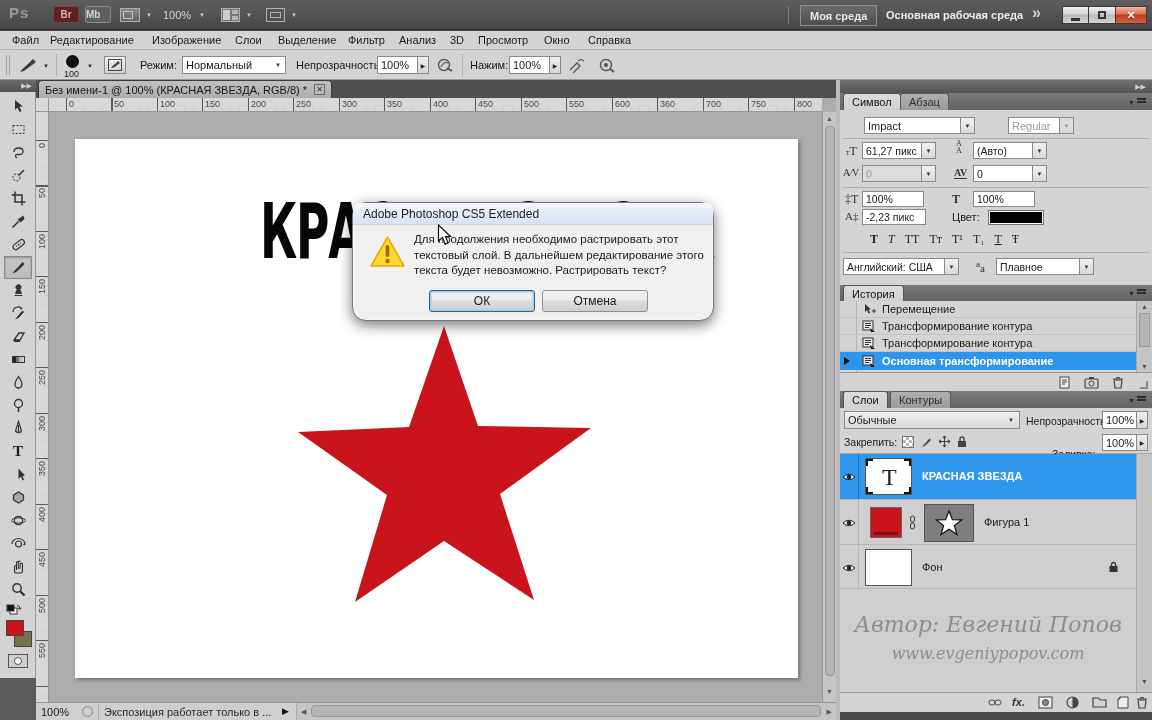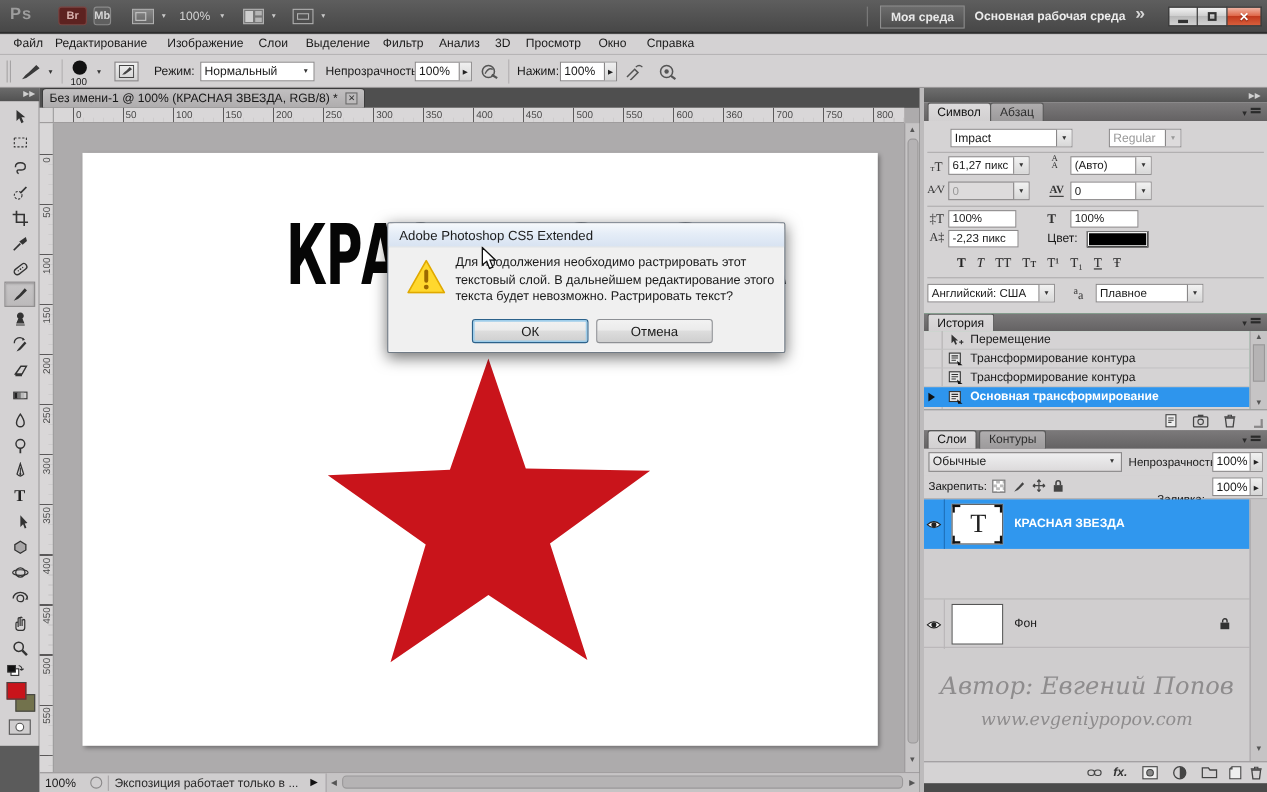--- a/index.html
+++ b/index.html
@@ -18,21 +18,21 @@
 .lbl{color:#1a1a1a}
 .histicon{flex:0 0 auto}
 .cpf{font-size:10.5px}
 </style></head><body>
 
 <div id="titlebar" class="abs" style="left:0;top:0;width:1152px;height:30px;background:linear-gradient(#5e5e5e,#474747);border-bottom:1px solid #2c2c2c">
   <span class="abs" style="left:9px;top:4px;font-size:15px;font-weight:bold;color:#9d9d9d;letter-spacing:1px">Ps</span>
   <span class="abs flex" style="left:53px;top:6px;width:26px;height:17px;background:#5d2220;border:1px solid #7a4340;border-radius:3px;justify-content:center;color:#d8b2ae;font-weight:bold;font-size:10px">
       <span>Br</span>
     </span>
-  <span class="abs flex" style="left:85px;top:6px;width:16px;height:17px;background:#5f5f5f;border:1px solid #8a8a8a;border-radius:3px;justify-content:center;color:#d6d6d6;font-weight:bold;font-size:10px">
+  <span class="abs flex" style="left:85px;top:6px;width:26px;height:17px;background:#5f5f5f;border:1px solid #8a8a8a;border-radius:3px;color:#d6d6d6;font-weight:bold;font-size:10px">
       <span>Mb</span>
     </span>
   <span class="abs" style="left:120px;top:8px;width:20px;height:14px;border:1px solid #b0b0b0;background:linear-gradient(#888,#666)">
       <span class="abs" style="left:2px;top:2px;width:10px;height:8px;border:1px solid #c5c5c5"></span>
     </span>
   <span class="abs ddarrow" style="left:146px;top:12px;color:#c9c9c9">▼</span>
   <span class="abs" style="left:163px;top:9px;color:#d2d2d2;font-size:11px">100%</span>
   <span class="abs ddarrow" style="left:199px;top:12px;color:#c9c9c9">▼</span>
   <span class="abs" style="left:221px;top:8px;width:19px;height:14px;border:1px solid #b0b0b0;background:#777">
       <span class="abs" style="left:1px;top:1px;width:7px;height:10px;background:#cfcfcf"></span>
@@ -569,20 +569,41 @@
         </div>
       <div class="abs" style="left:25px;top:4px;width:47px;height:37px;background:#fff;border:1px solid #555">
         <span class="abs" style="left:0;top:0;width:7px;height:7px;border-top:2px solid #111;border-left:2px solid #111"></span>
         <span class="abs" style="right:0;top:0;width:7px;height:7px;border-top:2px solid #111;border-right:2px solid #111"></span>
         <span class="abs" style="left:0;bottom:0;width:7px;height:7px;border-bottom:2px solid #111;border-left:2px solid #111"></span>
         <span class="abs" style="right:0;bottom:0;width:7px;height:7px;border-bottom:2px solid #111;border-right:2px solid #111"></span>
         <span class="abs" style="left:16px;top:5px;font-family:'Liberation Serif',serif;font-size:24px;color:#222">T</span>
       </div>
       <span class="abs" style="left:82px;top:16px;color:#fff;font-weight:bold;font-size:11px">КРАСНАЯ ЗВЕЗДА</span>
     </div>
+    <div class="abs" style="left:0;top:108px;width:296px;height:45px;background:#d0cecf;border-top:1px solid #b8b6b7">
+      <div class="abs" style="left:0;top:0;width:19px;height:45px;border-right:1px solid #b8b6b7;display:flex;align-items:center;justify-content:center">
+          <svg width="14" height="10" viewBox="0 0 14 10">
+            <path d="M1 5 Q7 -0.5 13 5 Q7 10.5 1 5 Z" fill="#f5f5f5" stroke="#222"></path>
+            <circle cx="7" cy="5" r="2.3" fill="#222"></circle>
+          </svg>
+        </div>
+      <div class="abs" style="left:30px;top:7px;width:32px;height:31px;background:#c9141b;border:1px solid #666">
+          <span class="abs" style="left:3px;bottom:2px;width:24px;height:3px;background:#7e0d10"></span>
+        </div>
+      <svg class="abs" style="left:68px;top:15px" width="9" height="15" viewBox="0 0 9 15">
+          <rect x="2.5" y="1" width="4" height="6" rx="2" fill="none" stroke="#333"></rect>
+          <rect x="2.5" y="8" width="4" height="6" rx="2" fill="none" stroke="#333"></rect>
+        </svg>
+      <div class="abs" style="left:84px;top:4px;width:50px;height:38px;background:#7f7d7e;border:1px solid #555;display:flex;align-items:center;justify-content:center">
+        <svg width="28" height="26" viewBox="0 0 28 26">
+            <polygon points="14,1 17.4,9.6 26.5,9.9 19.4,15.7 22,24.5 14,19.3 6,24.5 8.6,15.7 1.5,9.9 10.6,9.6" fill="#fff" stroke="#111" stroke-width="1.2"></polygon>
+          </svg>
+      </div>
+      <span class="abs" style="left:144px;top:16px;color:#1a1a1a;font-size:11px">Фигура 1</span>
+    </div>
     <div class="abs" style="left:0;top:153px;width:296px;height:45px;background:#d0cecf;border-top:1px solid #b8b6b7;border-bottom:1px solid #b8b6b7">
       <div class="abs" style="left:0;top:0;width:19px;height:45px;border-right:1px solid #b8b6b7;display:flex;align-items:center;justify-content:center">
           <svg width="14" height="10" viewBox="0 0 14 10">
             <path d="M1 5 Q7 -0.5 13 5 Q7 10.5 1 5 Z" fill="#f5f5f5" stroke="#222"></path>
             <circle cx="7" cy="5" r="2.3" fill="#222"></circle>
           </svg>
         </div>
       <div class="abs" style="left:25px;top:4px;width:47px;height:37px;background:#fff;border:1px solid #555"></div>
       <span class="abs" style="left:82px;top:16px;color:#1a1a1a;font-size:11px">Фон</span>
       <svg class="abs" style="left:268px;top:16px" width="11" height="12" viewBox="0 0 11 12">
@@ -632,21 +653,21 @@
           <svg width="12" height="13" viewBox="0 0 12 13">
             <path d="M2 4 h8 L9 12 H3 Z" fill="none" stroke="#444" stroke-width="1.2"></path>
             <path d="M1 3 h10 M4.5 3 V1.5 h3 V3" fill="none" stroke="#444"></path>
           </svg>
         </span>
     </div>
     <div class="abs" style="left:0;top:321px;width:312px;height:8px;background:#4a4a4a"></div>
   </div>
 </div>
 
-<div id="dialog" class="abs" style="left:352px;top:202px;width:362px;height:119px;background:#f0f0f0;border:1px solid #707a85;border-radius:2px;box-shadow:0 4px 14px rgba(0,0,0,.55),0 0 0 1px rgba(255,255,255,.4) inset">
+<div id="dialog" class="abs" style="left:352px;top:202px;width:362px;height:119px;background:#f0f0f0;border:1px solid #707a85;border-radius:14px;box-shadow:0 4px 14px rgba(0,0,0,.55),0 0 0 1px rgba(255,255,255,.4) inset">
   <div class="abs" style="left:0;top:0;width:360px;height:22px;background:linear-gradient(#f6f9fc,#e5edf7 45%,#d8e3f2);border-radius:6px 6px 0 0;border-bottom:1px solid #d0d6de">
     <span class="abs" style="left:10px;top:4px;font-size:12px;color:#1c1c1c">Adobe Photoshop CS5 Extended</span>
   </div>
   <svg class="abs" style="left:17px;top:33px" width="35" height="31" viewBox="0 0 35 31">
       <polygon points="17.5,1 34,30 1,30" fill="#ffd82e" stroke="#e0a900" stroke-width="1.5" stroke-linejoin="round"></polygon>
       <rect x="15.7" y="9" width="3.6" height="12" rx="1.8" fill="#9c6a00"></rect>
       <circle cx="17.5" cy="25" r="2.2" fill="#9c6a00"></circle>
     </svg>
   <div class="abs" style="left:61px;top:29px;width:298px;font-size:11.5px;line-height:15.5px;color:#1a1a1a">
     <div style="white-space:nowrap">Для продолжения необходимо растрировать этот</div>

